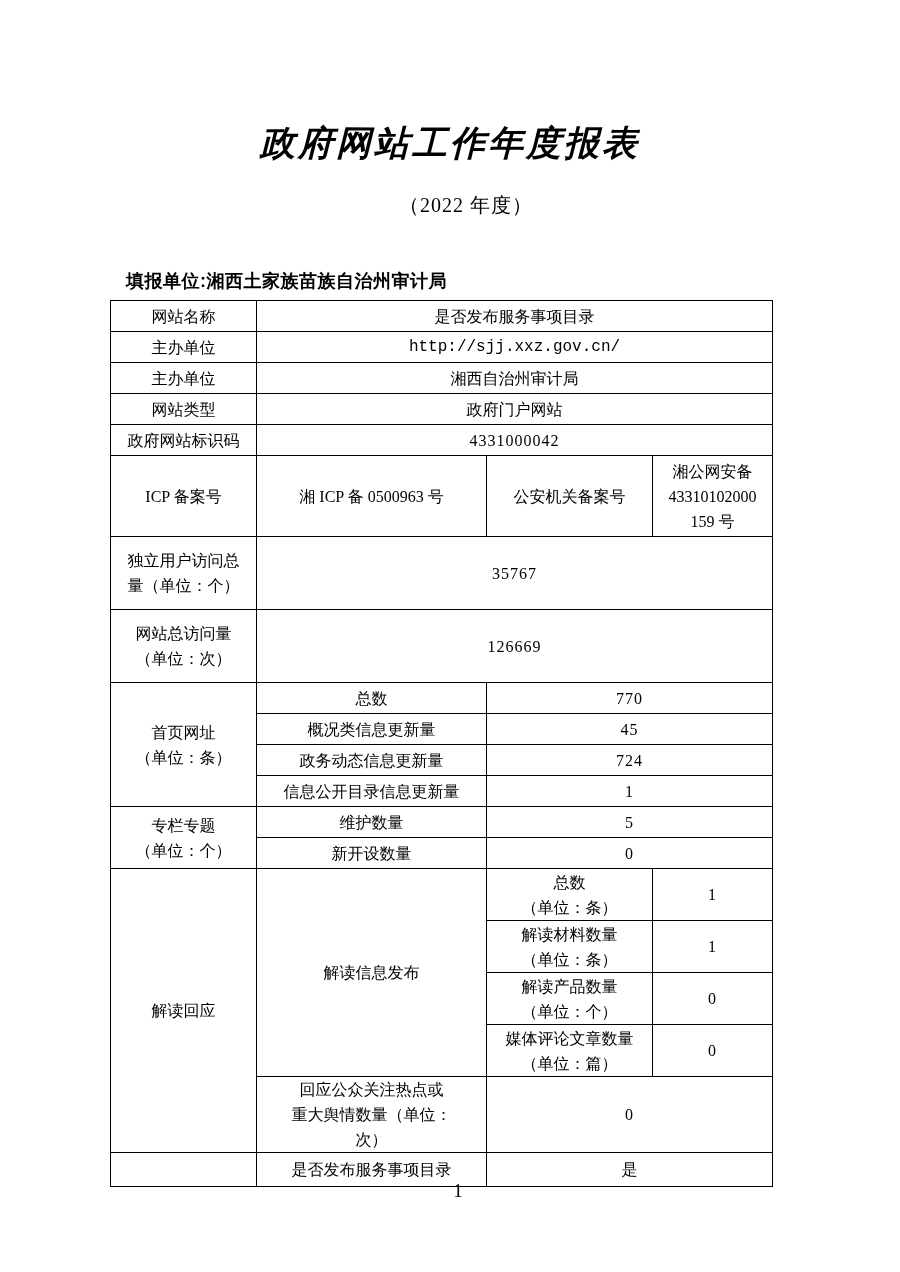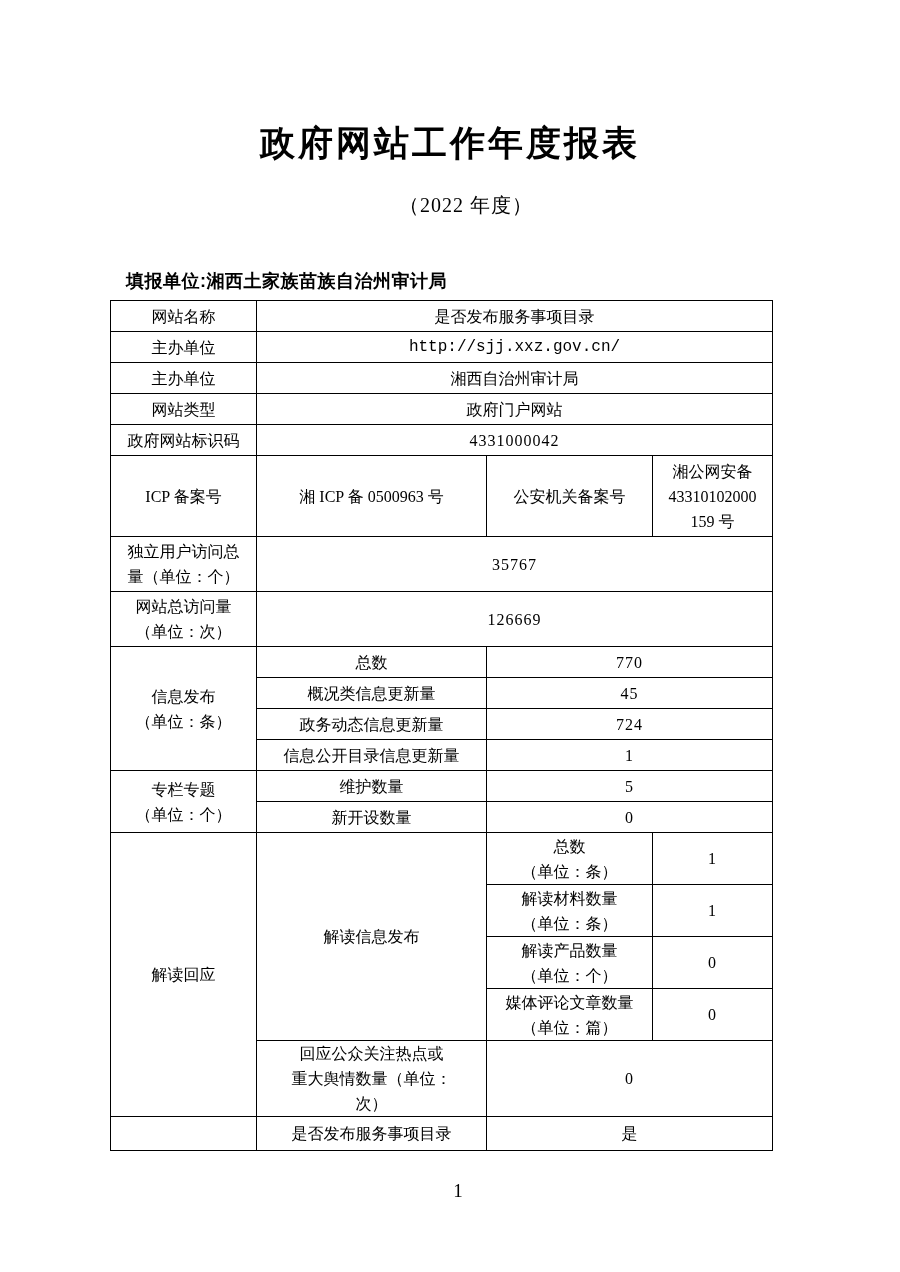--- a/index.html
+++ b/index.html
@@ -16,20 +16,21 @@
     position: absolute;
     top: 120px;
     left: 0;
     width: 100%;
     margin: 0;
     text-align: center;
     font-family: "Liberation Sans", "DejaVu Sans", sans-serif;
     font-size: 35px;
     font-weight: bold;
     letter-spacing: 3px;
+    font-style: italic;
   }
   .doc-subtitle {
     position: absolute;
     top: 192px;
     left: 0;
     width: 100%;
     text-align: center;
     font-size: 20px;
     letter-spacing: 1px;
     padding-left: 16px;
@@ -56,21 +57,21 @@
     text-align: center;
     vertical-align: middle;
     font-size: 16px;
     line-height: 25px;
     padding: 0 3px;
     white-space: pre-line;
     overflow: hidden;
   }
   tr.r31 { height: 31px; }
   tr.r81 { height: 81px; }
-  tr.r55 { height: 55px; }
+  tr.r55 { height: 73px; }
   tr.r52 { height: 52px; }
   tr.r76 { height: 76px; margin-top: 44px; }
   tr.r34 { height: 34px; }
   td.mono { font-family: "Liberation Mono", "DejaVu Sans Mono", monospace; letter-spacing: 0px; font-size: 16px; }
   td.num { letter-spacing: 1px; }
   td.wrapnum { word-break: break-all; }
   .page-number {
     position: absolute;
     top: 1180px;
     left: 127px;
@@ -128,21 +129,21 @@
         <td>独立用户访问总
 量（单位：个）</td>
         <td colspan="3" class="num">35767</td>
       </tr>
       <tr class="r55">
         <td>网站总访问量
 （单位：次）</td>
         <td colspan="3" class="num">126669</td>
       </tr>
       <tr class="r31">
-        <td rowspan="4">信息发布
+        <td rowspan="4">首页网址
 （单位：条）</td>
         <td>总数</td>
         <td colspan="2" class="num">770</td>
       </tr>
       <tr class="r31">
         <td>概况类信息更新量</td>
         <td colspan="2" class="num">45</td>
       </tr>
       <tr class="r31">
         <td>政务动态信息更新量</td>

